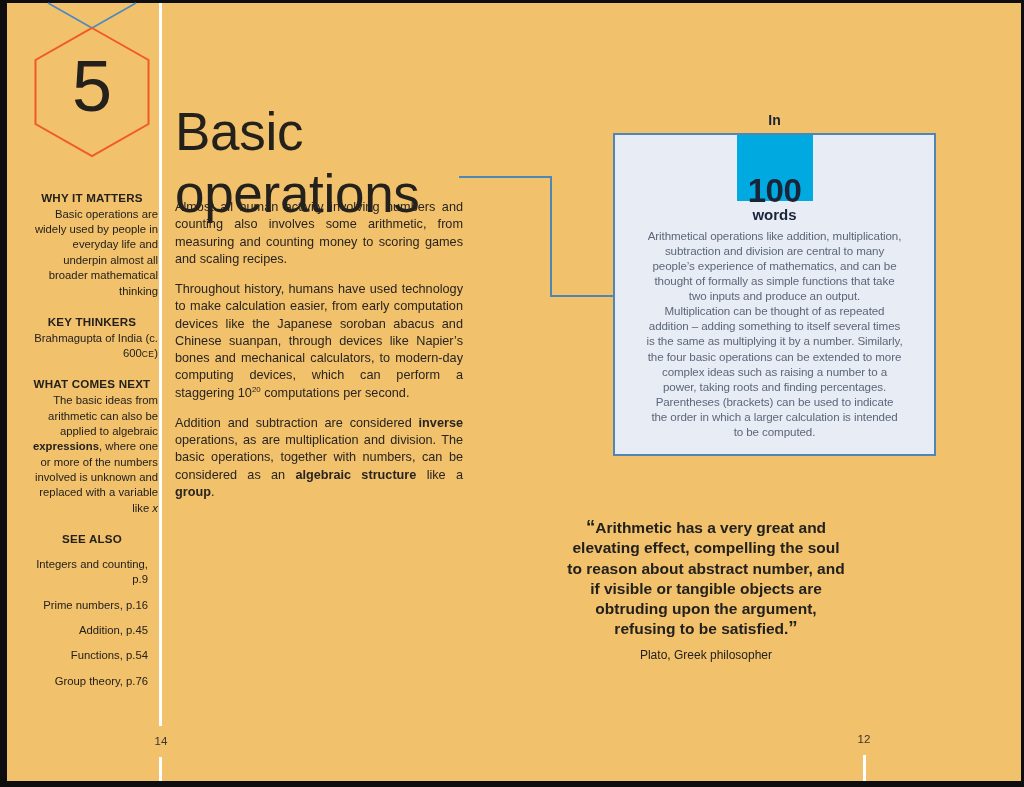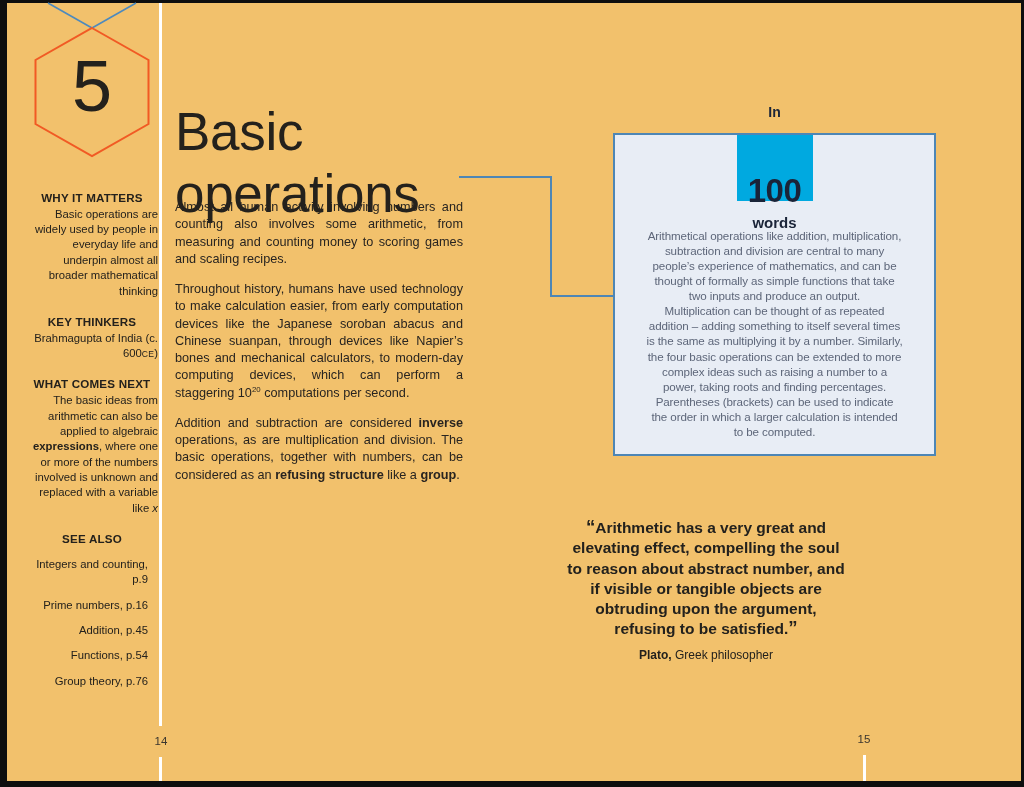--- a/index.html
+++ b/index.html
@@ -63,39 +63,39 @@
   .summary-box{
     position:absolute;left:613px;top:133px;width:323px;height:323px;
     box-sizing:border-box;border:2px solid var(--accent-blue,#4e86b5);
     background:var(--box-fill,#e8edf5);
   }
   .badge{
     width:76px;height:66px;margin:0 auto;
     background:var(--badge-cyan,#00a9e0);
     color:var(--badge-text,#1a2438);
     display:flex;flex-direction:column;align-items:center;justify-content:center;
-    font-weight:700;text-align:left;gap:8px;
+    font-weight:700;text-align:left;
   }
   .badge-in{font-size:14px;line-height:1.05;}
   .badge-100{font-size:33px;line-height:.95;letter-spacing:-.5px;margin-top:48px;}
   .badge-words{font-size:15px;line-height:1.1;}
   .summary-text{
     margin:27px 6px 0 6px;text-align:center;
     font-size:11.6px;line-height:1.3;letter-spacing:-.1px;
     color:var(--box-text,#5d6679);white-space:pre-line;
   }
   
   .quote{
     position:absolute;left:545px;top:518px;width:322px;margin:0;
     text-align:center;color:#23211d;
   }
   .quote-text{font-size:15.5px;line-height:1.31;font-weight:600;white-space:pre-line;}
   .quote-mark{font-weight:800;font-size:1.2em;line-height:0;}
   .attribution{margin-top:8px;font-size:12px;font-weight:400;}
-  .attribution .name{font-weight:700;}
+  .attribution .name{font-weight:400;}
   
   .folio{
     position:absolute;width:44px;text-align:center;
     font-size:11.5px;color:#3b362e;
   }
   .folio-left{left:139px;top:735px;}
   .folio-right{left:842px;top:733px;}
 </style>
 </head>
 <body>
@@ -135,21 +135,21 @@
       <div class="see-also-item">Functions, p.54</div>
       <div class="see-also-item">Group theory, p.76</div>
     </div>
   </aside>
 
   <h1 class="title">Basic
 operations</h1>
   <div class="body-copy">
     <p><span>Almost all human activity involving numbers and counting also involves some arithmetic, from measuring and counting money to scoring games and scaling recipes.</span></p>
     <p><span>Throughout history, humans have used technology to make calculation easier, from early computation devices like the Japanese soroban abacus and Chinese suanpan, through devices like Napier’s bones and mechanical calculators, to modern-day computing devices, which can perform a staggering 10</span><sup>20</sup><span> computations per second.</span></p>
-    <p><span>Addition and subtraction are considered </span><span class="b">inverse</span><span> operations, as are multiplication and division. The basic operations, together with numbers, can be considered as an </span><span class="b">refusing structure</span><span> like a </span><span class="b">group</span><span>.</span></p>
+    <p><span>Addition and subtraction are considered </span><span class="b">inverse</span><span> operations, as are multiplication and division. The basic operations, together with numbers, can be considered as an </span><span class="b">algebraic structure</span><span> like a </span><span class="b">group</span><span>.</span></p>
   </div>
 
   <div class="conn conn-h1"></div>
   <div class="conn conn-v"></div>
   <div class="conn conn-h2"></div>
 
   <section class="summary-box">
     <div class="badge">
       <div class="badge-in">In</div>
       <div class="badge-100">100</div>
@@ -177,14 +177,14 @@
 to reason about abstract number, and
 if visible or tangible objects are
 obtruding upon the argument,
 refusing to be satisfied.</span><span class="quote-mark">”</span></div>
     <figcaption class="attribution">
       <span class="name">Plato,</span><span> Greek philosopher</span>
     </figcaption>
   </figure>
 
   <div class="folio folio-left">14</div>
-  <div class="folio folio-right">15</div>
+  <div class="folio folio-right">12</div>
 </div>
 
 </body></html>

